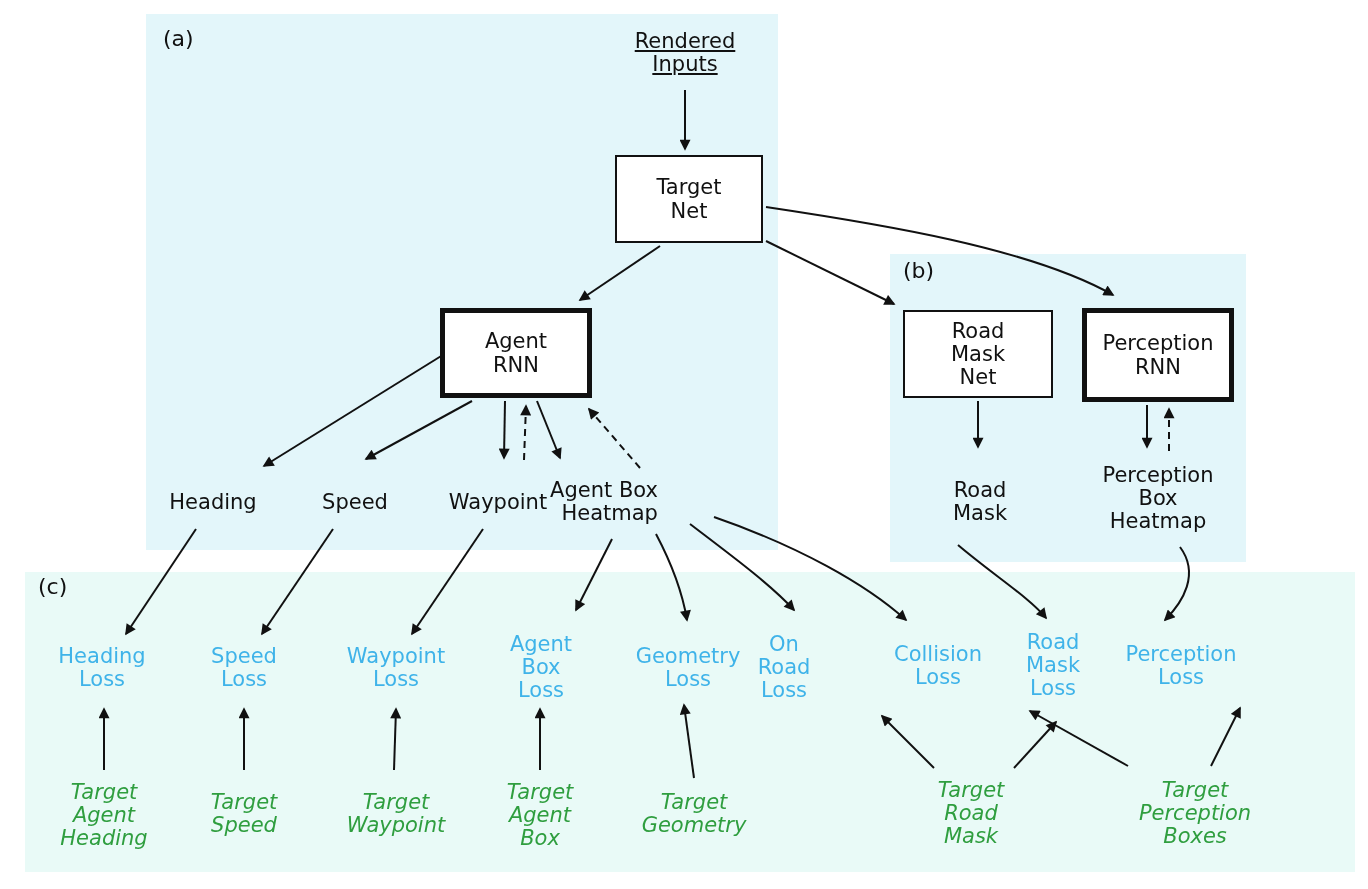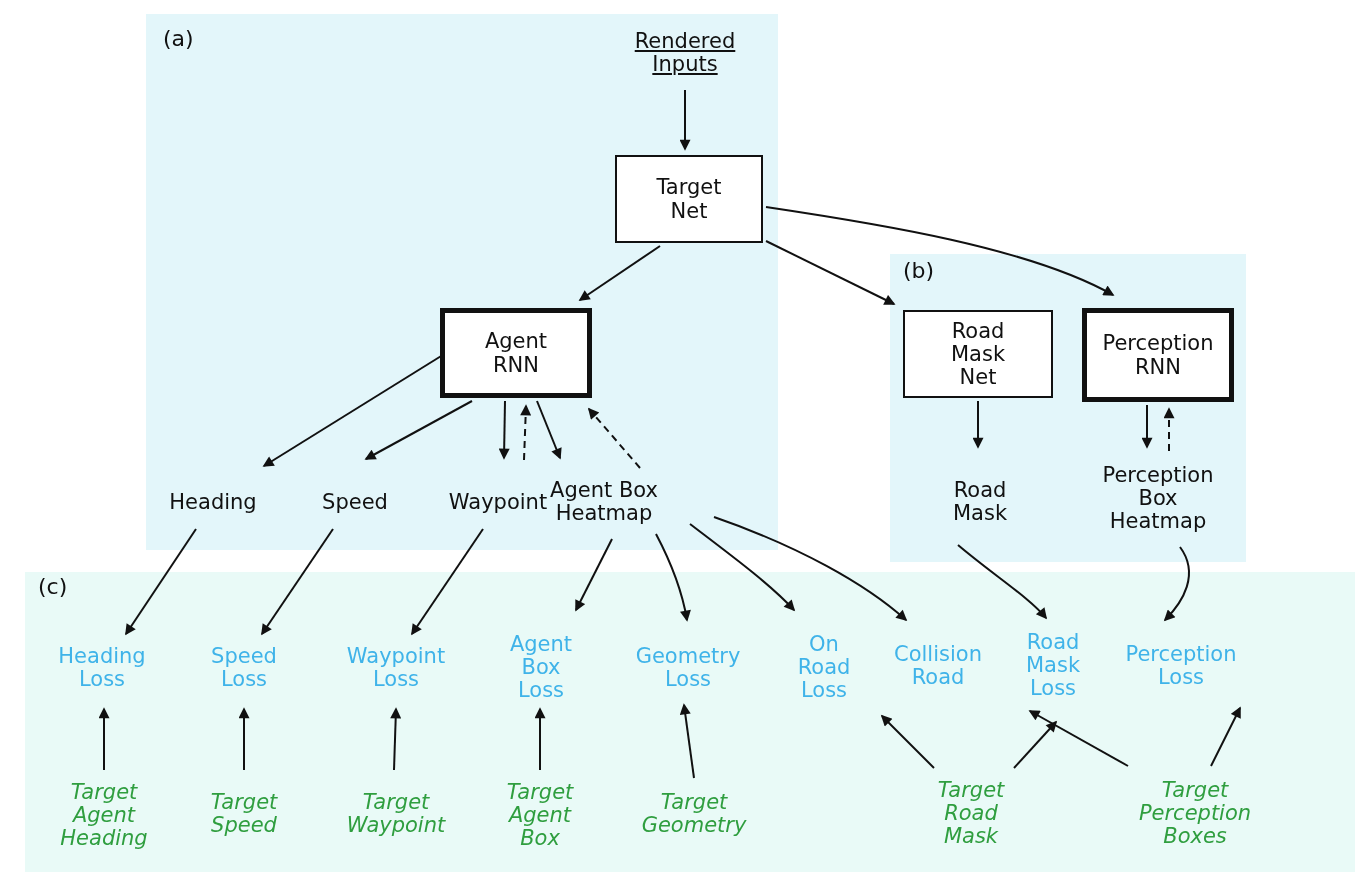--- a/index.html
+++ b/index.html
@@ -96,44 +96,44 @@
 RNN</div>
   <div class="box" style="left:903px;top:310px;width:150px;height:88px;line-height:23px;">Road
 Mask
 Net</div>
   <div class="box thick" style="left:1082px;top:308px;width:152px;height:94px;">Perception
 RNN</div>
 
   <div class="node" style="left:213px;top:502px;">Heading</div>
   <div class="node" style="left:355px;top:502px;">Speed</div>
   <div class="node" style="left:498px;top:502px;">Waypoint</div>
-  <div class="node" style="left:604px;top:502px;">Agent Box
+  <div class="node" style="left:604px;top:502px;text-align:right;">Agent Box
 Heatmap</div>
   <div class="node" style="left:980px;top:502px;">Road
 Mask</div>
   <div class="node" style="left:1158px;top:498px;">Perception
 Box
 Heatmap</div>
 
   <div class="node loss" style="left:102px;top:668px;">Heading
 Loss</div>
   <div class="node loss" style="left:244px;top:668px;">Speed
 Loss</div>
   <div class="node loss" style="left:396px;top:668px;">Waypoint
 Loss</div>
   <div class="node loss" style="left:541px;top:667px;">Agent
 Box
 Loss</div>
   <div class="node loss" style="left:688px;top:668px;">Geometry
 Loss</div>
-  <div class="node loss" style="left:824px;top:667px;">On
+  <div class="node loss" style="left:784px;top:667px;">On
 Road
 Loss</div>
   <div class="node loss" style="left:938px;top:666px;">Collision
-Road</div>
+Loss</div>
   <div class="node loss" style="left:1053px;top:665px;">Road
 Mask
 Loss</div>
   <div class="node loss" style="left:1181px;top:666px;">Perception
 Loss</div>
 
   <div class="node target" style="left:104px;top:815px;">Target
 Agent
 Heading</div>
   <div class="node target" style="left:244px;top:814px;">Target

